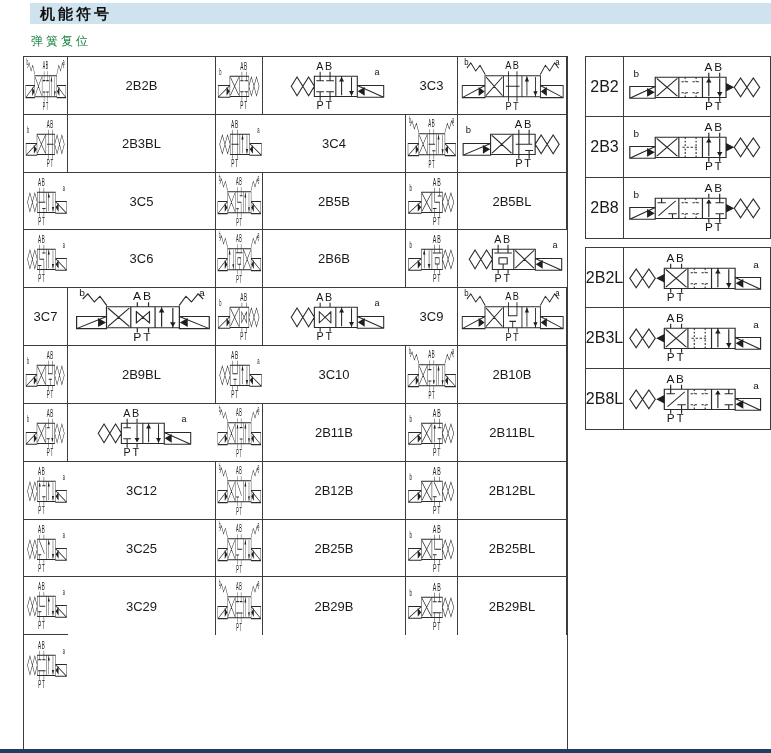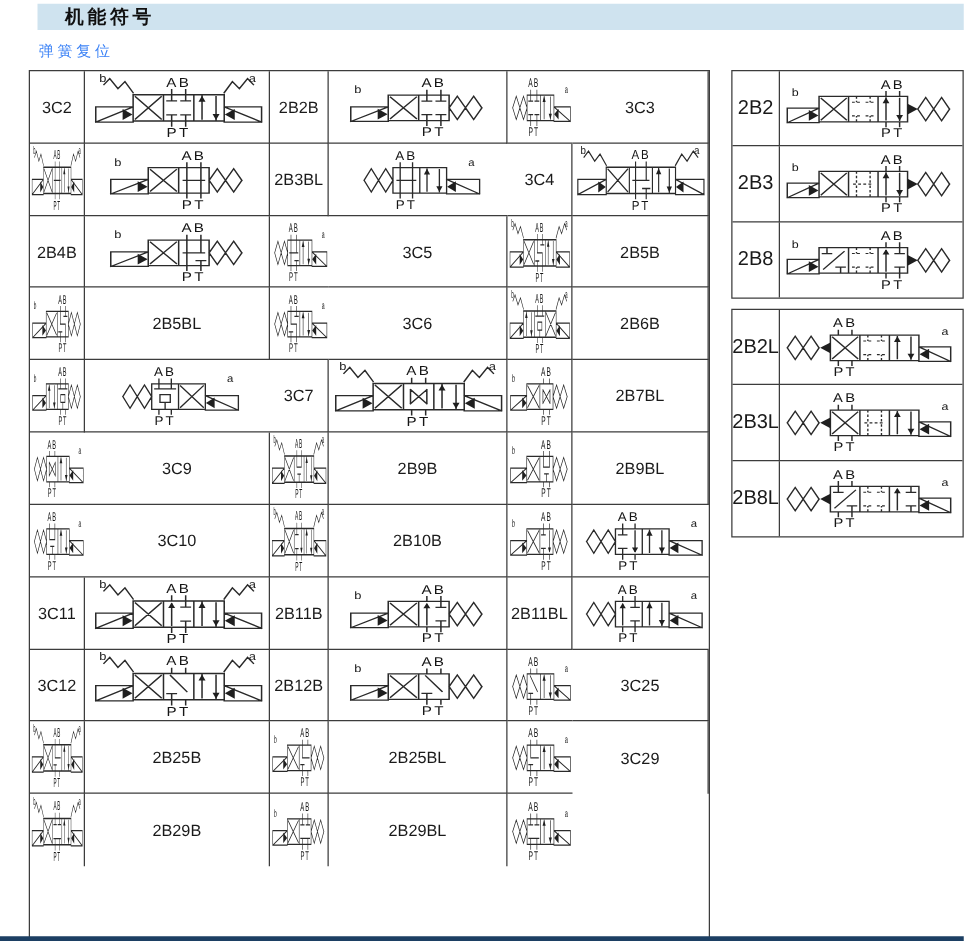--- a/index.html
+++ b/index.html
@@ -1,20 +1,20 @@
 <!DOCTYPE html>
 <html><head>
 <meta charset="utf-8">
 <style>
   html,body{margin:0;padding:0;background:#ffffff;}
   body{width:771px;height:753px;font-family:"Liberation Sans", sans-serif;position:relative;overflow:hidden;}
   .page{position:absolute;left:0;top:0;width:771px;height:753px;background:#fff;}
   .header-bar{position:absolute;left:30px;top:3px;width:741px;height:21px;background:#cfe3ef;}
-  .header-title{padding-left:22px;font-size:15px;font-weight:bold;color:#101010;line-height:21px;letter-spacing:3px;}
-  .section-label{position:absolute;left:31px;top:33px;font-size:12px;color:#3b82f6;letter-spacing:3px;}
+  .header-title{padding-left:10px;font-size:15px;font-weight:bold;color:#101010;line-height:21px;letter-spacing:3px;}
+  .section-label{position:absolute;left:31px;top:33px;font-size:12px;color:#15803d;letter-spacing:3px;}
   .main-table{position:absolute;left:23px;top:56px;width:543px;height:694px;display:grid;
     grid-template-columns:44px 148px 47px 143px 52px 1fr;grid-template-rows:repeat(12,1fr);
     border:1px solid #3c3c3c;background:#fff;}
   .side-table{position:absolute;left:585px;width:184px;height:181px;display:grid;
     grid-template-columns:38px 1fr;grid-template-rows:repeat(3,1fr);
     border:1px solid #3c3c3c;background:#fff;}
   .side-1{top:56px;}
   .side-2{top:247px;}
   .cell{display:flex;align-items:center;justify-content:center;
     border-right:1px solid #3c3c3c;border-bottom:1px solid #3c3c3c;overflow:hidden;}
@@ -29,21 +29,20 @@
 </head>
 <body>
 
 <div class="page">
   <div class="header-bar">
     <div class="header-title">机能符号</div>
   </div>
   <div class="section-label">弹簧复位</div>
 
   <div class="main-table">
-      <div class="cell code">3C2</div>
       <div class="cell sym">
         <svg viewBox="0 0 152 68" width="142" height="55" preserveAspectRatio="none">
           <g fill="none" stroke="#2a2a2a" stroke-width="1.3" stroke-linecap="square">
             <path d="M38,20 L31,9 L25,16 L18,6 L13,12 M116,20 L123,9 L129,16 L136,6 L141,12 M6,34 h32 v15 h-32 Z M6,49 L38,34 M116,34 h32 v15 h-32 Z M148,49 L116,34 M38,22 h26 v26 h-26 Z M64,22 h26 v26 h-26 Z M90,22 h26 v26 h-26 Z M40,24 L62,46 M62,24 L40,46 M71,22 V28 M67,28 H75 M83,22 V28 M79,28 H87 M71,48 V42 M67,42 H75 M83,48 V42 M79,42 H87 M97,23.5 V46 M109,24 V46.5 M71,17 V22 M83,17 V22 M71,48 V53 M83,48 V53"></path>
           </g>
           <g fill="#1f1f1f" stroke="none">
             <polygon points="29,36 29,47 37.5,41.5"></polygon>
             <polygon points="125,36 125,47 116.5,41.5"></polygon>
             <polygon points="94,29 100,29 97,23"></polygon>
             <polygon points="106,41 112,41 109,47"></polygon>
@@ -155,21 +154,20 @@
             <polygon points="106,41 112,41 109,47"></polygon>
           </g>
           <g fill="#161616">
             <text x="12" y="9" font-size="11" letter-spacing="0" text-anchor="middle">b</text>
             <text x="140" y="9" font-size="11" letter-spacing="0" text-anchor="middle">a</text>
             <text x="77" y="14" font-size="13" letter-spacing="2" text-anchor="middle">AB</text>
             <text x="77" y="64" font-size="13" letter-spacing="2" text-anchor="middle">PT</text>
           </g>
         </svg>
       </div>
-      <div class="cell code">2B4B</div>
       <div class="cell sym">
         <svg viewBox="0 0 126 68" width="118" height="53" preserveAspectRatio="none">
           <g fill="none" stroke="#2a2a2a" stroke-width="1.3" stroke-linecap="square">
             <path d="M6,34 h32 v15 h-32 Z M6,49 L38,34 M90,35 L97,23 L104,35 L111,23 L118,35 M90,35 L97,47 L104,35 L111,47 L118,35 M38,22 h26 v26 h-26 Z M64,22 h26 v26 h-26 Z M40,24 L62,46 M62,24 L40,46 M68,35 H86 M71,22 V35 M83,22 V35 M71,48 V35 M83,48 V43 M79,43 H87 M71,17 V22 M83,17 V22 M71,48 V53 M83,48 V53"></path>
           </g>
           <g fill="#1f1f1f" stroke="none">
             <polygon points="29,36 29,47 37.5,41.5"></polygon>
           </g>
           <g fill="#161616">
             <text x="12" y="20" font-size="11" letter-spacing="0" text-anchor="middle">b</text>
@@ -330,21 +328,20 @@
           <g fill="#1f1f1f" stroke="none">
             <polygon points="29,36 29,47 37.5,41.5"></polygon>
           </g>
           <g fill="#161616">
             <text x="12" y="20" font-size="11" letter-spacing="0" text-anchor="middle">b</text>
             <text x="77" y="14" font-size="13" letter-spacing="2" text-anchor="middle">AB</text>
             <text x="77" y="64" font-size="13" letter-spacing="2" text-anchor="middle">PT</text>
           </g>
         </svg>
       </div>
-      <div class="cell code">2B7BL</div>
       <div class="cell sym lc">
         <svg viewBox="0 0 126 68" width="104" height="53" preserveAspectRatio="none">
           <g fill="none" stroke="#2a2a2a" stroke-width="1.3" stroke-linecap="square">
             <path d="M10,35 L17,23 L24,35 L31,23 L38,35 M10,35 L17,47 L24,35 L31,47 L38,35 M90,34 h32 v15 h-32 Z M122,49 L90,34 M38,22 h26 v26 h-26 Z M64,22 h26 v26 h-26 Z M44,28 L58,42 M58,28 L44,42 M44,28 V42 M58,28 V42 M71,23.5 V46 M83,24 V46.5 M45,17 V22 M57,17 V22 M45,48 V53 M57,48 V53"></path>
           </g>
           <g fill="#1f1f1f" stroke="none">
             <polygon points="99,36 99,47 90.5,41.5"></polygon>
             <polygon points="68,29 74,29 71,23"></polygon>
             <polygon points="80,41 86,41 83,47"></polygon>
           </g>
@@ -368,21 +365,20 @@
             <polygon points="106,41 112,41 109,47"></polygon>
           </g>
           <g fill="#161616">
             <text x="12" y="9" font-size="11" letter-spacing="0" text-anchor="middle">b</text>
             <text x="140" y="9" font-size="11" letter-spacing="0" text-anchor="middle">a</text>
             <text x="77" y="14" font-size="13" letter-spacing="2" text-anchor="middle">AB</text>
             <text x="77" y="64" font-size="13" letter-spacing="2" text-anchor="middle">PT</text>
           </g>
         </svg>
       </div>
-      <div class="cell code">2B9B</div>
       <div class="cell sym">
         <svg viewBox="0 0 126 68" width="118" height="53" preserveAspectRatio="none">
           <g fill="none" stroke="#2a2a2a" stroke-width="1.3" stroke-linecap="square">
             <path d="M6,34 h32 v15 h-32 Z M6,49 L38,34 M90,35 L97,23 L104,35 L111,23 L118,35 M90,35 L97,47 L104,35 L111,47 L118,35 M38,22 h26 v26 h-26 Z M64,22 h26 v26 h-26 Z M40,24 L62,46 M62,24 L40,46 M71,22 V33 M83,22 V33 M71,33 H83 M77,48 V40 M73,40 H81 M71,17 V22 M83,17 V22 M71,48 V53 M83,48 V53"></path>
           </g>
           <g fill="#1f1f1f" stroke="none">
             <polygon points="29,36 29,47 37.5,41.5"></polygon>
           </g>
           <g fill="#161616">
             <text x="12" y="20" font-size="11" letter-spacing="0" text-anchor="middle">b</text>
@@ -458,21 +454,20 @@
             <polygon points="68,29 74,29 71,23"></polygon>
             <polygon points="80,41 86,41 83,47"></polygon>
           </g>
           <g fill="#161616">
             <text x="114" y="20" font-size="11" letter-spacing="0" text-anchor="middle">a</text>
             <text x="51" y="14" font-size="13" letter-spacing="2" text-anchor="middle">AB</text>
             <text x="51" y="64" font-size="13" letter-spacing="2" text-anchor="middle">PT</text>
           </g>
         </svg>
       </div>
-      <div class="cell code">3C11</div>
       <div class="cell sym">
         <svg viewBox="0 0 152 68" width="142" height="55" preserveAspectRatio="none">
           <g fill="none" stroke="#2a2a2a" stroke-width="1.3" stroke-linecap="square">
             <path d="M38,20 L31,9 L25,16 L18,6 L13,12 M116,20 L123,9 L129,16 L136,6 L141,12 M6,34 h32 v15 h-32 Z M6,49 L38,34 M116,34 h32 v15 h-32 Z M148,49 L116,34 M38,22 h26 v26 h-26 Z M64,22 h26 v26 h-26 Z M90,22 h26 v26 h-26 Z M40,24 L62,46 M62,24 L40,46 M83,22 V28 M79,28 H87 M83,48 V42 M79,42 H87 M71,25 V46 M97,23.5 V46 M109,24 V46.5 M71,17 V22 M83,17 V22 M71,48 V53 M83,48 V53"></path>
           </g>
           <g fill="#1f1f1f" stroke="none">
             <polygon points="29,36 29,47 37.5,41.5"></polygon>
             <polygon points="125,36 125,47 116.5,41.5"></polygon>
             <polygon points="68,29 74,29 71,23.5"></polygon>
             <polygon points="94,29 100,29 97,23"></polygon>
@@ -551,20 +546,21 @@
           <g fill="#1f1f1f" stroke="none">
             <polygon points="29,36 29,47 37.5,41.5"></polygon>
           </g>
           <g fill="#161616">
             <text x="12" y="20" font-size="11" letter-spacing="0" text-anchor="middle">b</text>
             <text x="77" y="14" font-size="13" letter-spacing="2" text-anchor="middle">AB</text>
             <text x="77" y="64" font-size="13" letter-spacing="2" text-anchor="middle">PT</text>
           </g>
         </svg>
       </div>
+      <div class="cell code">2B12BL</div>
       <div class="cell sym lc">
         <svg viewBox="0 0 126 68" width="104" height="53" preserveAspectRatio="none">
           <g fill="none" stroke="#2a2a2a" stroke-width="1.3" stroke-linecap="square">
             <path d="M10,35 L17,23 L24,35 L31,23 L38,35 M10,35 L17,47 L24,35 L31,47 L38,35 M90,34 h32 v15 h-32 Z M122,49 L90,34 M38,22 h26 v26 h-26 Z M64,22 h26 v26 h-26 Z M44,24 L58,40 M45,48 V42 M41,42 H49 M71,23.5 V46 M83,24 V46.5 M45,17 V22 M57,17 V22 M45,48 V53 M57,48 V53"></path>
           </g>
           <g fill="#1f1f1f" stroke="none">
             <polygon points="99,36 99,47 90.5,41.5"></polygon>
             <polygon points="68,29 74,29 71,23"></polygon>
             <polygon points="80,41 86,41 83,47"></polygon>
           </g>

